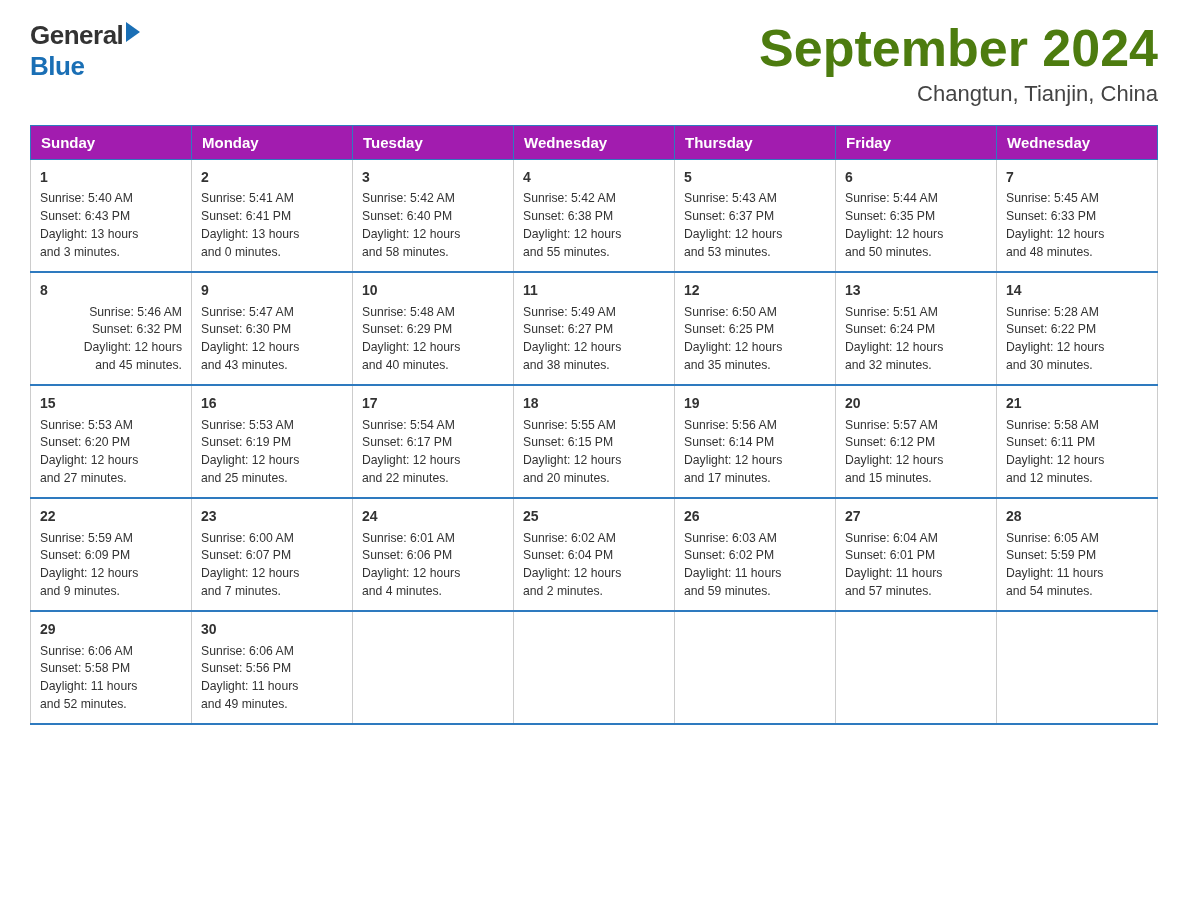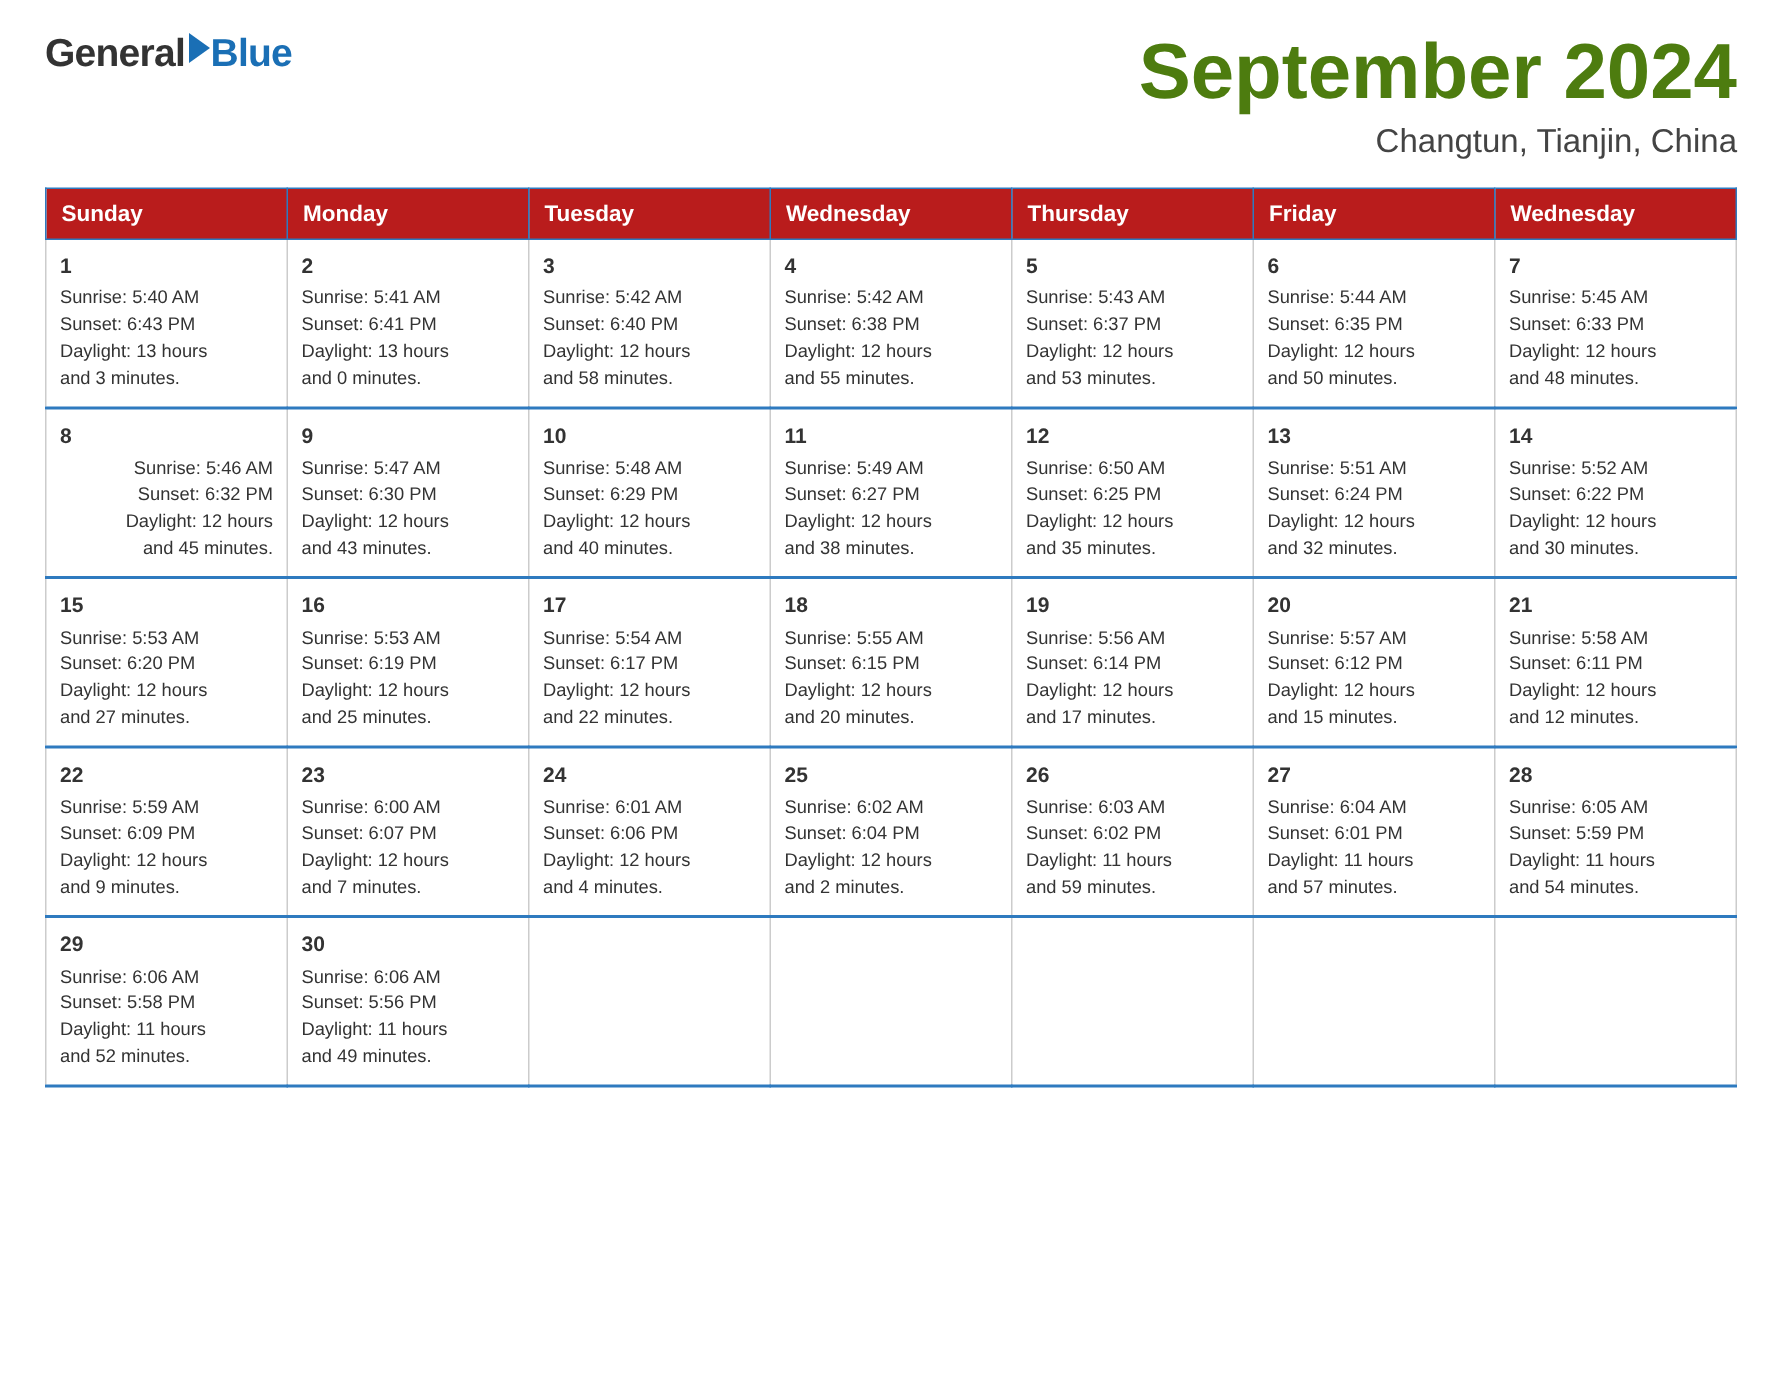--- a/index.html
+++ b/index.html
@@ -33,21 +33,21 @@
       width: 0;
       height: 0;
       border-left: 14px solid #1a6fb5;
       border-top: 10px solid transparent;
       border-bottom: 10px solid transparent;
       margin-left: 3px;
       margin-top: -8px;
     }
     .logo-wrapper {
       display: flex;
-      flex-direction: row;
+      flex-direction: column;
     }
     .logo-line1 {
       display: flex;
       align-items: center;
     }
     .logo-line2 {
       display: flex;
       align-items: center;
     }
     .title-block {
@@ -63,21 +63,21 @@
       font-size: 22px;
       color: #444;
       margin-top: 4px;
     }
     table {
       width: 100%;
       border-collapse: collapse;
       table-layout: fixed;
     }
     thead tr th {
-      background-color: #b91c1c;
+      background-color: #a21caf;
       color: #fff;
       font-size: 15px;
       font-weight: bold;
       padding: 8px 10px;
       text-align: left;
       border: 1px solid #2e7abf;
     }
     tbody tr td {
       vertical-align: top;
       padding: 7px 9px 10px 9px;
@@ -225,21 +225,21 @@
         </td>
         <td>
           <span class="day-number">13</span>
           <div class="day-info" style="white-space: pre-line;">Sunrise: 5:51 AM
 Sunset: 6:24 PM
 Daylight: 12 hours
 and 32 minutes.</div>
         </td>
         <td>
           <span class="day-number">14</span>
-          <div class="day-info" style="white-space: pre-line;">Sunrise: 5:52 AM
+          <div class="day-info" style="white-space: pre-line;">Sunrise: 5:28 AM
 Sunset: 6:22 PM
 Daylight: 12 hours
 and 30 minutes.</div>
         </td>
       </tr>
       <tr>
         <td>
           <span class="day-number">15</span>
           <div class="day-info" style="white-space: pre-line;">Sunrise: 5:53 AM
 Sunset: 6:20 PM

